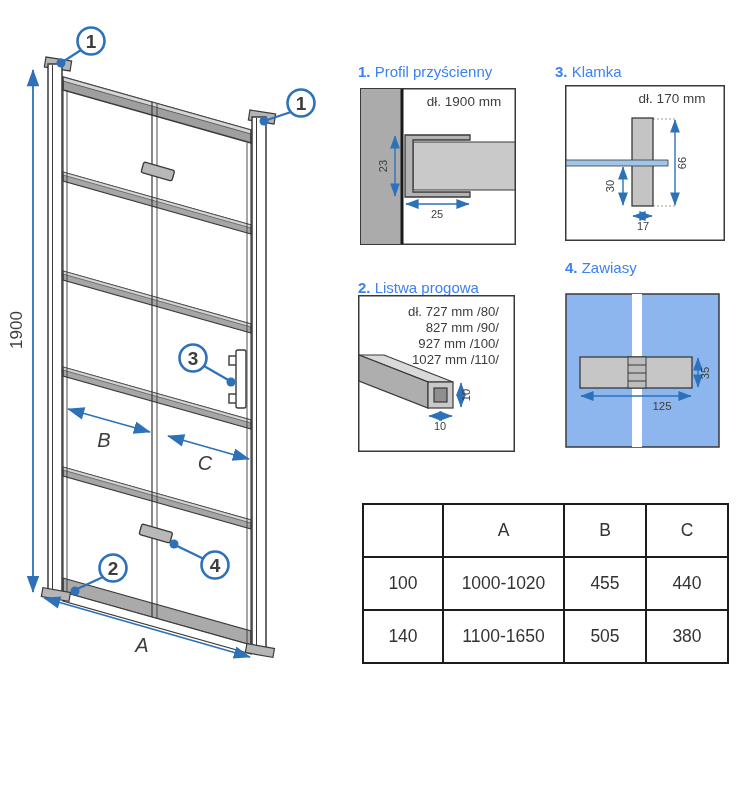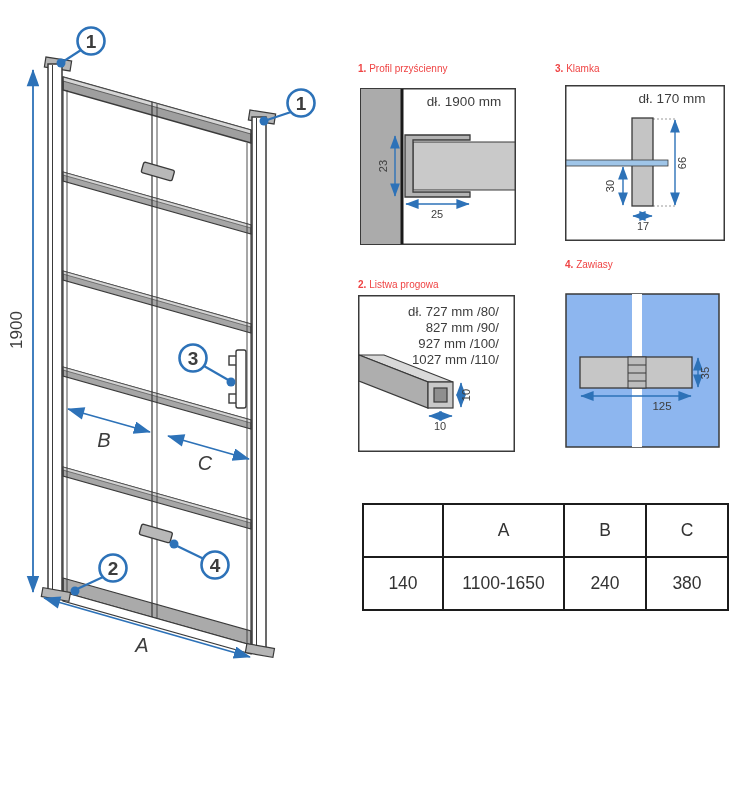--- a/index.html
+++ b/index.html
@@ -1,19 +1,19 @@
 <!DOCTYPE html>
 <html><head>
 <meta charset="utf-8">
 <style>
   html,body{margin:0;padding:0;}
   body{width:747px;height:800px;background:#fff;position:relative;overflow:hidden;
        font-family:"Liberation Sans", sans-serif;}
   .abs{position:absolute;}
-  .panel-title{font-size:10px;color:#ef4444;white-space:nowrap;}
+  .panel-title{font-size:15px;color:#3b82f6;white-space:nowrap;}
   .panel-title .num{font-weight:bold;}
   svg text{font-family:"Liberation Sans", sans-serif;fill:#3d3d3d;}
   .spec-table{border-collapse:collapse;table-layout:fixed;background:#fff;}
   .spec-table th,.spec-table td{border:2px solid #1c1c1c;height:51px;text-align:center;
        vertical-align:middle;font-size:17.5px;font-weight:normal;color:#333;padding:0;}
 </style>
 </head>
 <body>
 
 <svg class="abs" style="left:0;top:0" width="360" height="700" viewBox="0 0 360 700">
@@ -210,19 +210,25 @@
   <thead>
     <tr>
       <th></th>
       <th>A</th>
       <th>B</th>
       <th>C</th>
     </tr>
   </thead>
   <tbody>
     <tr>
+      <td>100</td>
+      <td>1000-1020</td>
+      <td>455</td>
+      <td>440</td>
+    </tr>
+    <tr>
       <td>140</td>
       <td>1100-1650</td>
-      <td>240</td>
+      <td>505</td>
       <td>380</td>
     </tr>
   </tbody>
 </table>
 
 </body></html>

